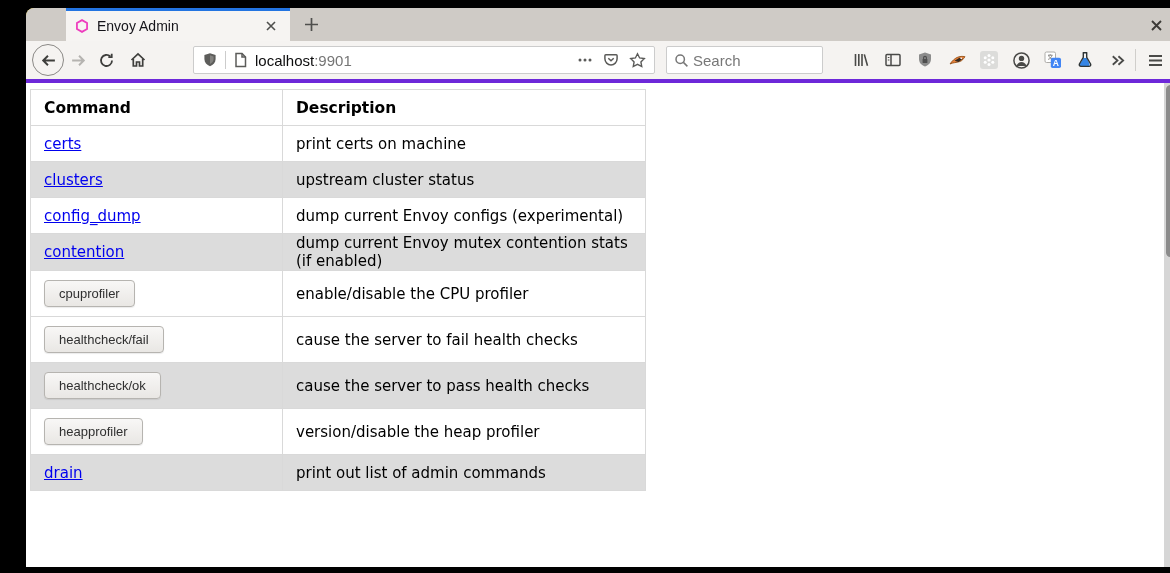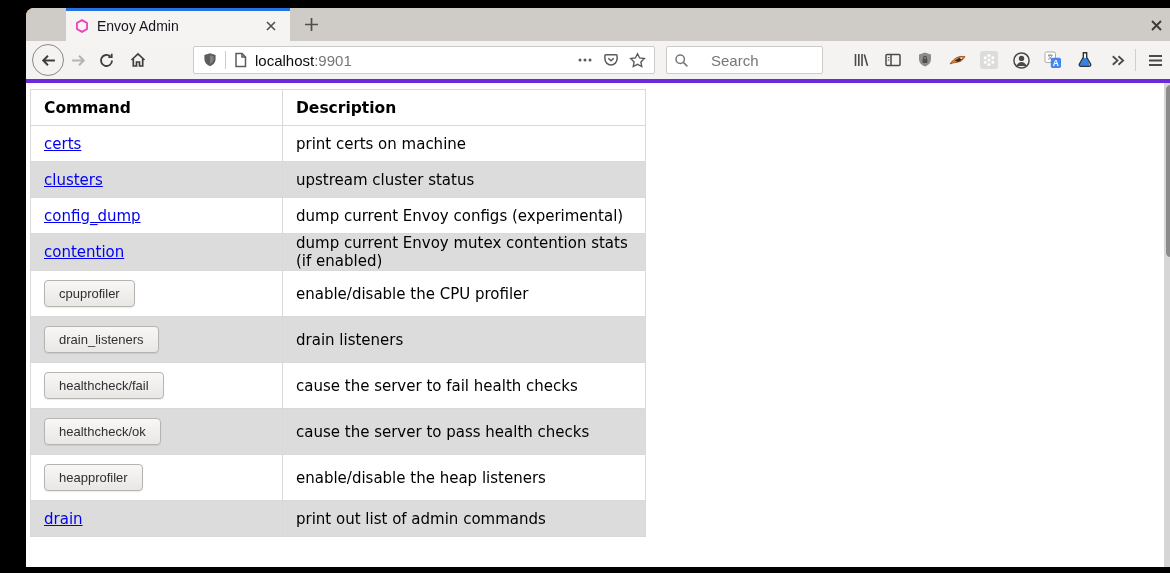--- a/index.html
+++ b/index.html
@@ -41,21 +41,21 @@
   .url-sep { width:1px; height:18px; background:#ccc; margin:0 7px; flex:none; }
   .url-text { font-size:15px; color:#0c0c0d; margin-left:7px; white-space:nowrap; flex:1; }
   .url-port { color:#757575; }
   .url-right { display:flex; align-items:center; gap:10px; flex:none; }
   .searchbar {
     margin-left:11px; width:157px; height:28px; background:#fff;
     border:1px solid #ccc; border-radius:2px; display:flex; align-items:center;
     padding:0 7px; flex:none;
   }
   .searchbar input {
-    border:none; outline:none; width:100%; margin-left:22px;
+    border:none; outline:none; width:100%; margin-left:4px;
     font-size:15px; color:#0c0c0d; font-family:"Liberation Sans",sans-serif; background:transparent;
   }
   .searchbar input::placeholder { color:#777; opacity:1; }
   .ext-row { display:flex; align-items:center; gap:8px; margin-left:26px; flex:none; }
   .ext-row .icon-btn { width:24px; height:24px; }
   .nav-sep { width:1px; height:22px; background:#d0cecb; margin:0 6px; flex:none; }
   
   .viewport { flex:1; position:relative; background:#fff; overflow:hidden; }
   .page-content { position:absolute; left:4px; top:6px; }
   table.cmd-table {
@@ -284,35 +284,31 @@
                 <td>dump current Envoy configs (experimental)</td>
               </tr>
               <tr class="row-gray row-link">
                 <td><a href="#">contention</a></td>
                 <td>dump current Envoy mutex contention stats (if enabled)</td>
               </tr>
               <tr class="row-button">
                 <td><button>cpuprofiler</button></td>
                 <td>enable/disable the CPU profiler</td>
               </tr>
-              <tr class="row-gray row-button">
-                <td><button>drain_listeners</button></td>
-                <td>drain listeners</td>
-              </tr>
               <tr class="row-button">
                 <td><button>healthcheck/fail</button></td>
                 <td>cause the server to fail health checks</td>
               </tr>
               <tr class="row-gray row-button">
                 <td><button>healthcheck/ok</button></td>
                 <td>cause the server to pass health checks</td>
               </tr>
               <tr class="row-button">
                 <td><button>heapprofiler</button></td>
-                <td>enable/disable the heap listeners</td>
+                <td>version/disable the heap profiler</td>
               </tr>
               <tr class="row-gray row-link">
                 <td><a href="#">drain</a></td>
                 <td>print out list of admin commands</td>
               </tr>
             </tbody>
         </table>
       </div>
       <div class="scroll-track">
         <div class="scroll-thumb"></div>

